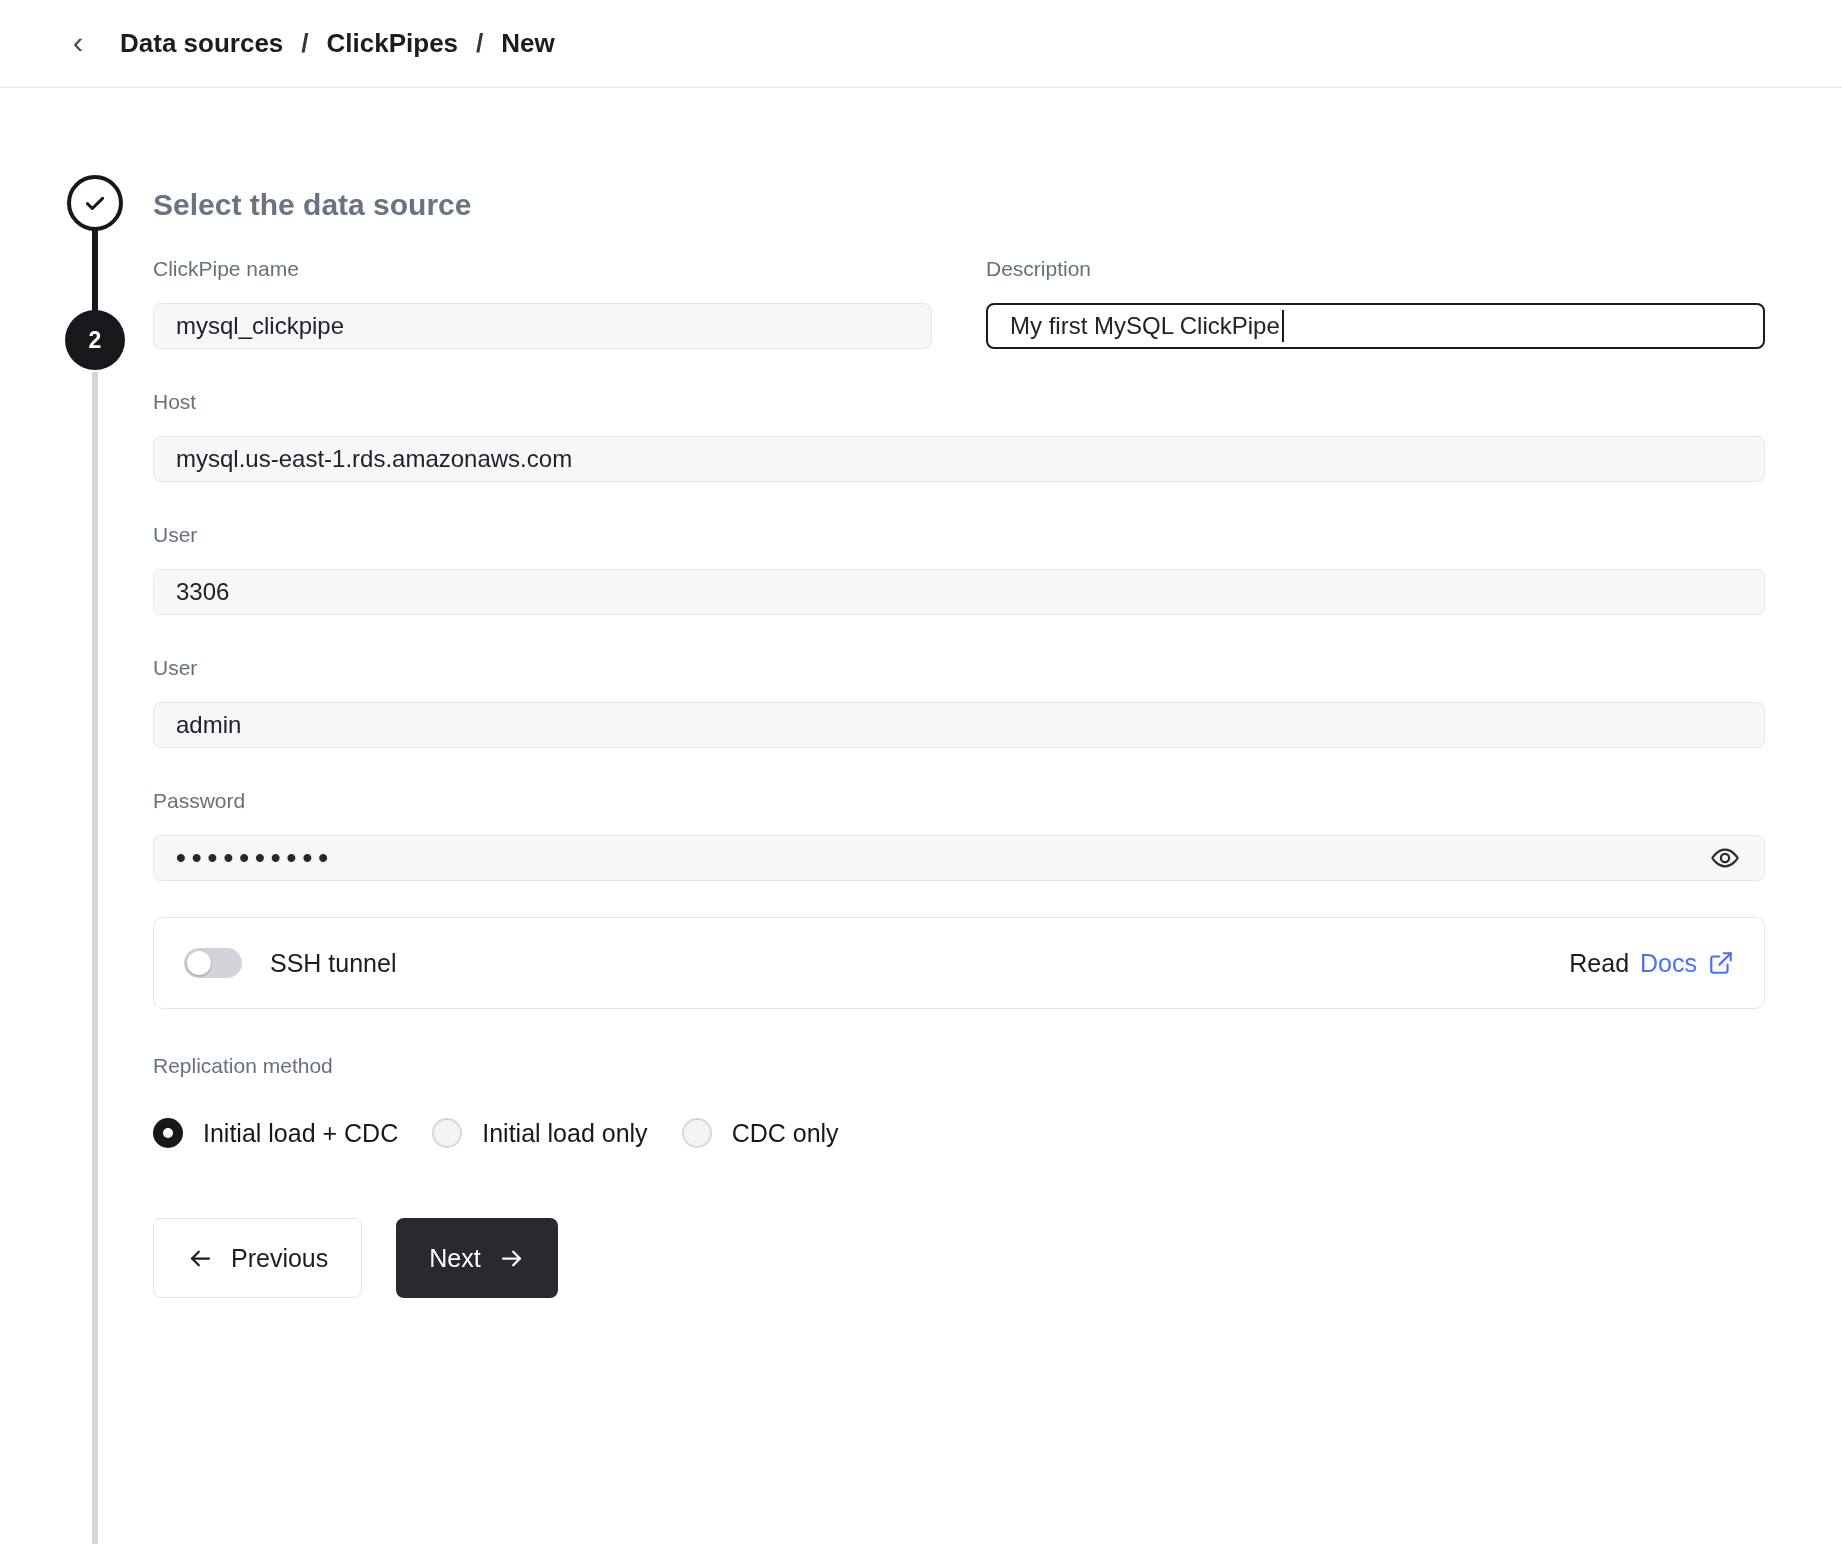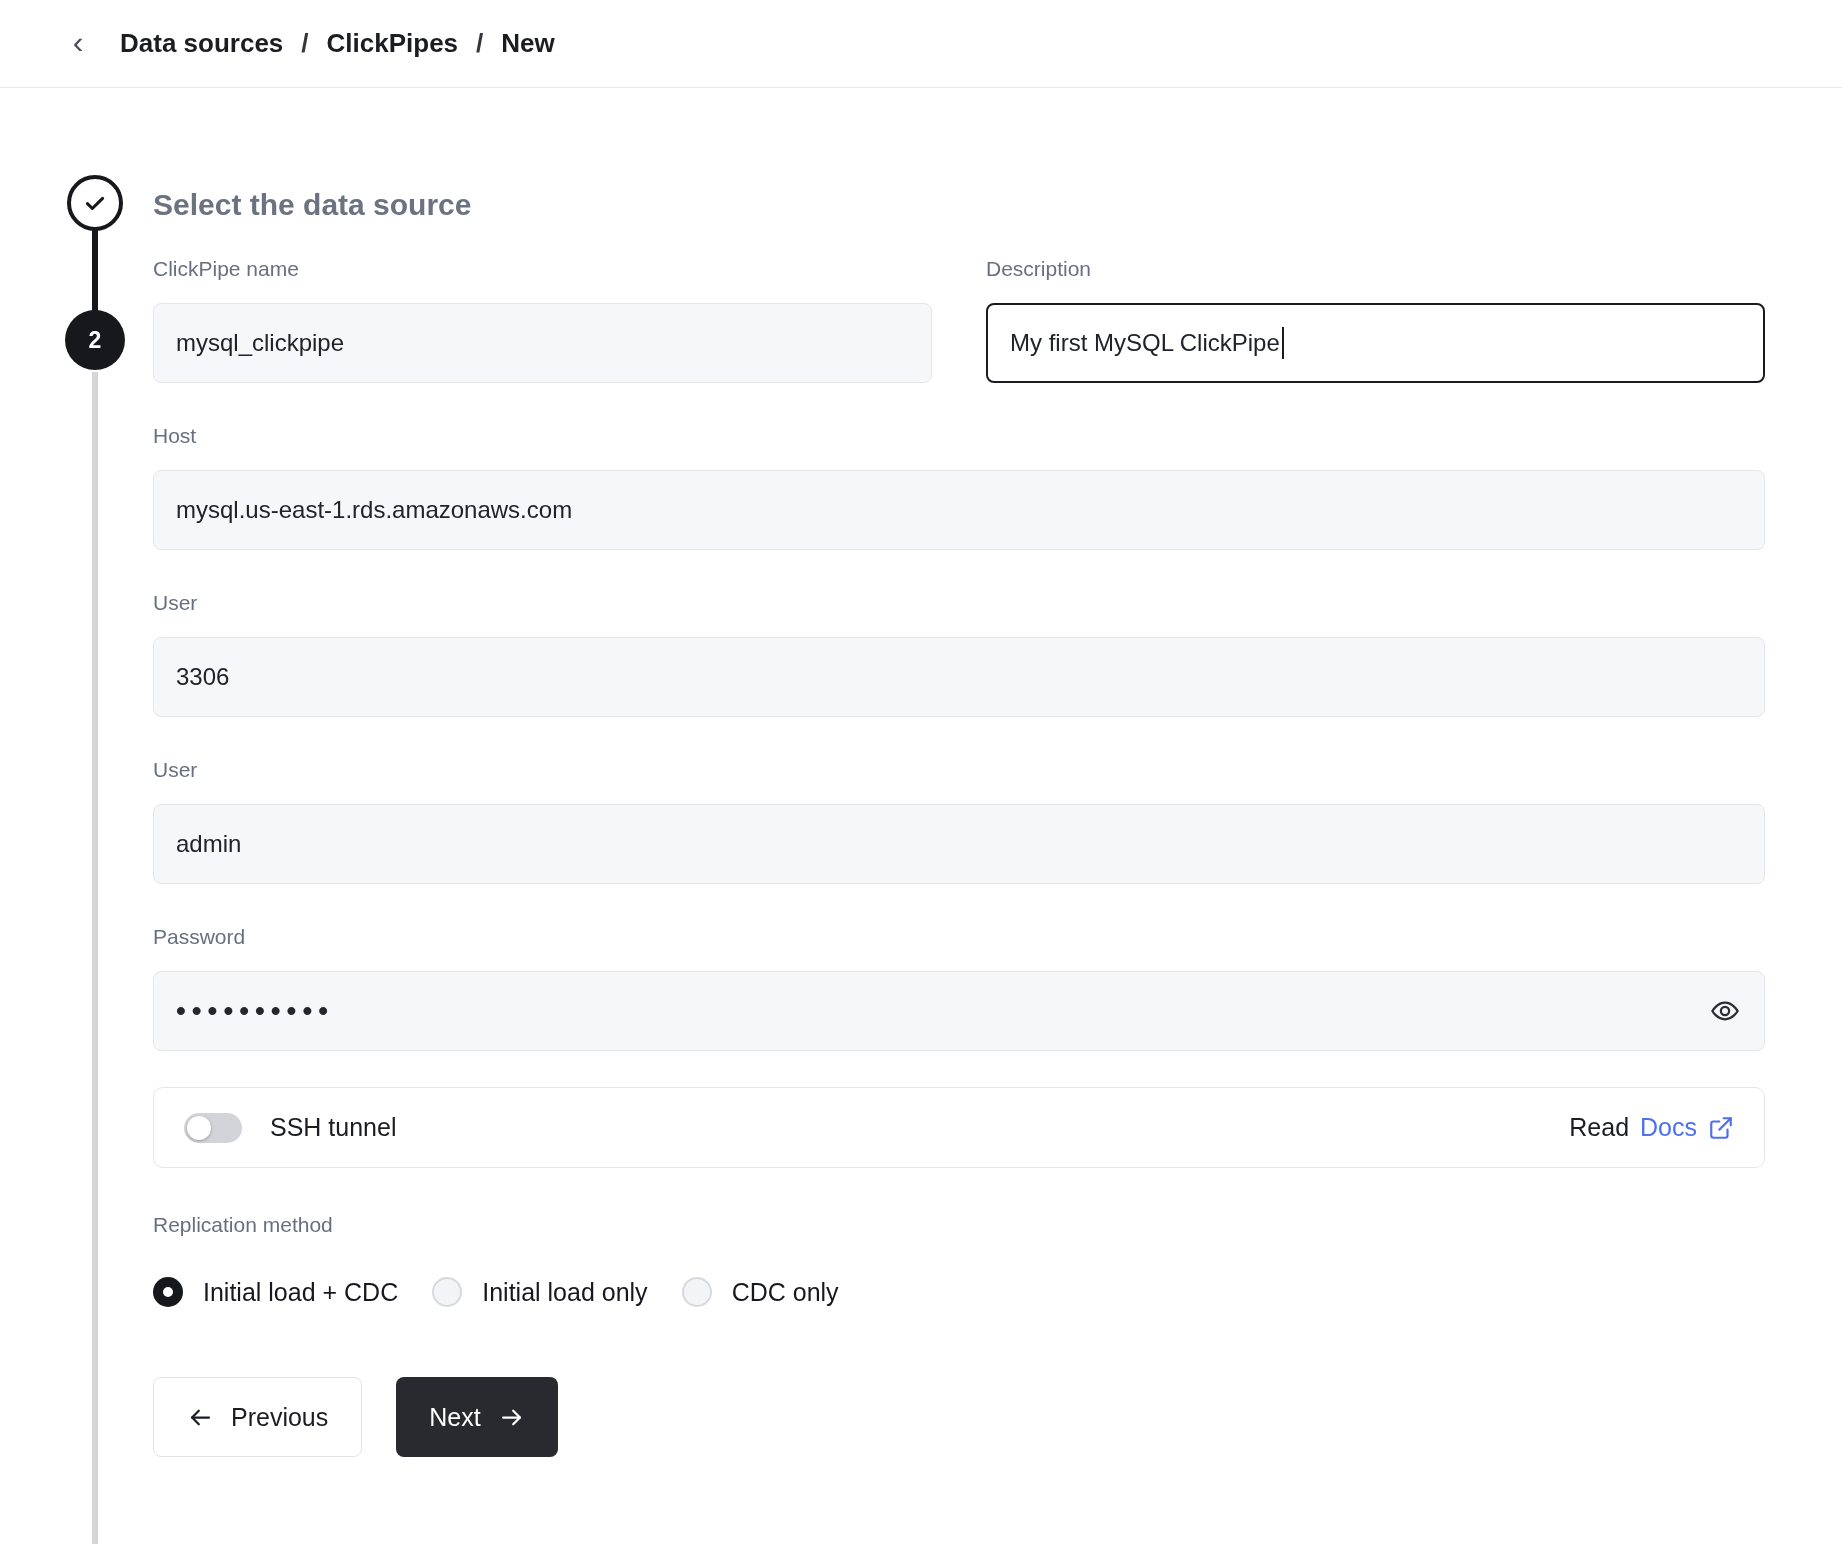--- a/index.html
+++ b/index.html
@@ -34,37 +34,37 @@
   .content { padding-left:153px; padding-right:77px; }
   .step1-title { padding-top:98px; font-size:30px; line-height:38px; font-weight:700;
     color:#6b7280; }
   .step2-title { margin-top:97px; font-size:30px; line-height:38px; font-weight:700;
     color:#1b1d23; }
 
   .row2 { display:grid; grid-template-columns:1fr 1fr; column-gap:54px; margin-top:32px; }
   .fgroup { margin-top:40px; }
   .field-label { font-size:21px; line-height:25px; color:#68707f; margin-bottom:22px; }
 
-  .input { width:100%; height:80px; border:1px solid #e5e6ea; background:#f6f7f9;
+  .input { width:100%; height:46px; border:1px solid #e5e6ea; background:#f6f7f9;
     border-radius:8px; padding:0 22px; font-size:24px; color:#20232b;
     font-family:"Liberation Sans", sans-serif; outline:none; }
   input.input { line-height:60px; }
 
   .desc-input { background:#ffffff; border:2px solid #1a1b20; display:flex;
     align-items:center; cursor:text; }
   .caret { width:2px; height:32px; background:#1a1b20; margin-left:2px; flex:0 0 auto; }
 
   .pw-wrap { position:relative; }
   .pw-input { font-size:28px; font-weight:700; letter-spacing:6px; color:#26272c; }
   .eye-btn { position:absolute; right:18px; top:50%; transform:translateY(-50%);
     width:44px; height:44px; background:none; border:none; display:flex;
     align-items:center; justify-content:center; cursor:pointer; }
 
   
-  .ssh-box { margin-top:36px; height:81px; border:1px solid #e5e6ea; border-radius:10px;
+  .ssh-box { margin-top:36px; height:92px; border:1px solid #e5e6ea; border-radius:10px;
     background:#fff; display:flex; align-items:center; justify-content:space-between;
     padding:0 30px; }
   .ssh-left { display:flex; align-items:center; gap:28px; }
   .toggle { width:58px; height:30px; border-radius:16px; background:#d2d4d9;
     position:relative; cursor:pointer; border:none; }
   .toggle .knob { position:absolute; left:3px; top:3px; width:24px; height:24px;
     border-radius:50%; background:#fff; box-shadow:0 1px 3px rgba(0,0,0,.3); }
   .ssh-label { font-size:25px; color:#1b1d23; }
   .docs { display:flex; align-items:center; gap:11px; font-size:25px; }
   .docs .read { color:#1b1d23; }

